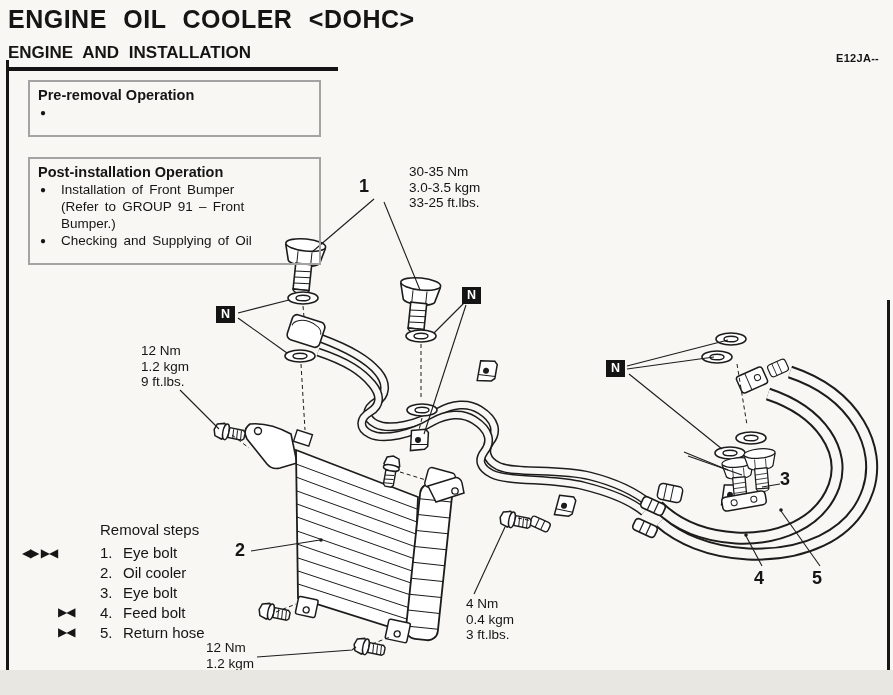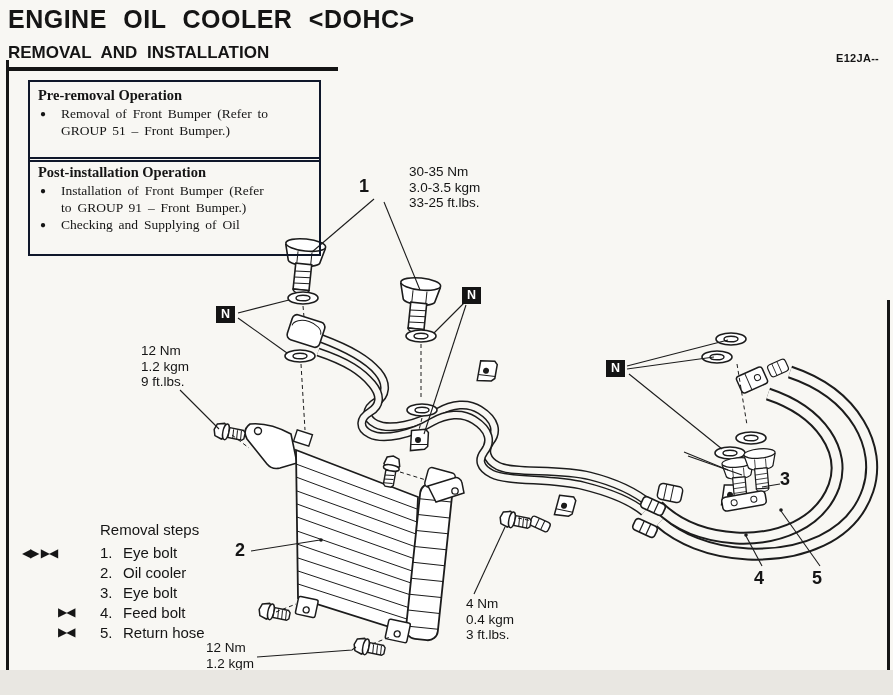--- a/index.html
+++ b/index.html
@@ -3,21 +3,21 @@
 <meta charset="utf-8">
 <style>
   html,body{margin:0;padding:0;background:#e9e7e2;}
   #page{position:relative;width:893px;height:670px;background:#f8f7f3;overflow:hidden;
         font-family:"Liberation Sans",sans-serif;color:#151515;}
   .abs{position:absolute;}
   .title{font-weight:bold;font-size:25px;letter-spacing:.5px;word-spacing:9px;white-space:nowrap;}
   .subtitle{font-weight:bold;font-size:17px;word-spacing:5px;white-space:nowrap;}
   .rule{background:#141414;}
   .smallcode{font-weight:bold;font-size:11px;letter-spacing:.3px;}
-  .opbox{border:2px solid #0f172a;width:273px;padding:3px 8px 21px 8px;font-family:Liberation Serif, serif;}
+  .opbox{border:2px solid #a3a3a3;width:273px;padding:3px 8px 14px 8px;}
   .opbox .bxh{font-weight:bold;font-size:14.5px;margin:2px 0 1px 0;}
   .op-item{display:flex;font-size:13.5px;line-height:17px;word-spacing:2.5px;}
   .op-bullet{width:21px;padding-left:2px;font-size:10px;line-height:17px;}
   .op-text{max-width:214px;}
   .torque{font-weight:normal;font-size:13.5px;line-height:15.5px;white-space:nowrap;}
   .callout{font-weight:bold;font-size:18px;}
   .nbox{width:19px;height:17px;background:#141414;color:#fff;text-align:center;
         font-weight:bold;font-size:12.5px;line-height:17px;}
   .steps .sh{font-weight:normal;font-size:15px;margin-bottom:5px;}
   .step-row{display:flex;font-size:15px;line-height:20px;white-space:nowrap;}
@@ -219,29 +219,28 @@
       <line x1="820" y1="566" x2="781" y2="511" class="ln" stroke-width="1.1"></line>
       <circle cx="781" cy="510" r="1.8" class="k"></circle>
     </g>
   </svg>
 
   <div class="abs frame" style="left:6px;top:60px;width:3px;height:635px"></div>
   <div class="abs frame" style="left:0;top:682px;width:893px;height:13px"></div>
   <div class="abs frame" style="left:887px;top:300px;width:3px;height:395px"></div>
 
   <div class="abs title" style="left:8px;top:5px">ENGINE OIL COOLER &lt;DOHC&gt;</div>
-  <div class="abs subtitle" style="left:8px;top:43px">REMOVAL AND INSTALLATION</div>
+  <div class="abs subtitle" style="left:8px;top:43px">ENGINE AND INSTALLATION</div>
   <div class="abs rule" style="left:8px;top:67px;width:330px;height:4px"></div>
   <div class="abs smallcode" style="left:836px;top:52px">E12JA--</div>
 
   <div class="abs opbox" style="left:28px;top:80px">
     <div class="bxh">Pre-removal Operation</div>
     <div class="op-item">
       <span class="op-bullet">●</span>
-      <span class="op-text">Removal of Front Bumper (Refer to GROUP 51 – Front Bumper.)</span>
     </div>
   </div>
 
   <div class="abs opbox" style="left:28px;top:157px">
     <div class="bxh">Post-installation Operation</div>
     <div class="op-item">
       <span class="op-bullet">●</span>
       <span class="op-text">Installation of Front Bumper (Refer to GROUP 91 – Front Bumper.)</span>
     </div>
     <div class="op-item">

